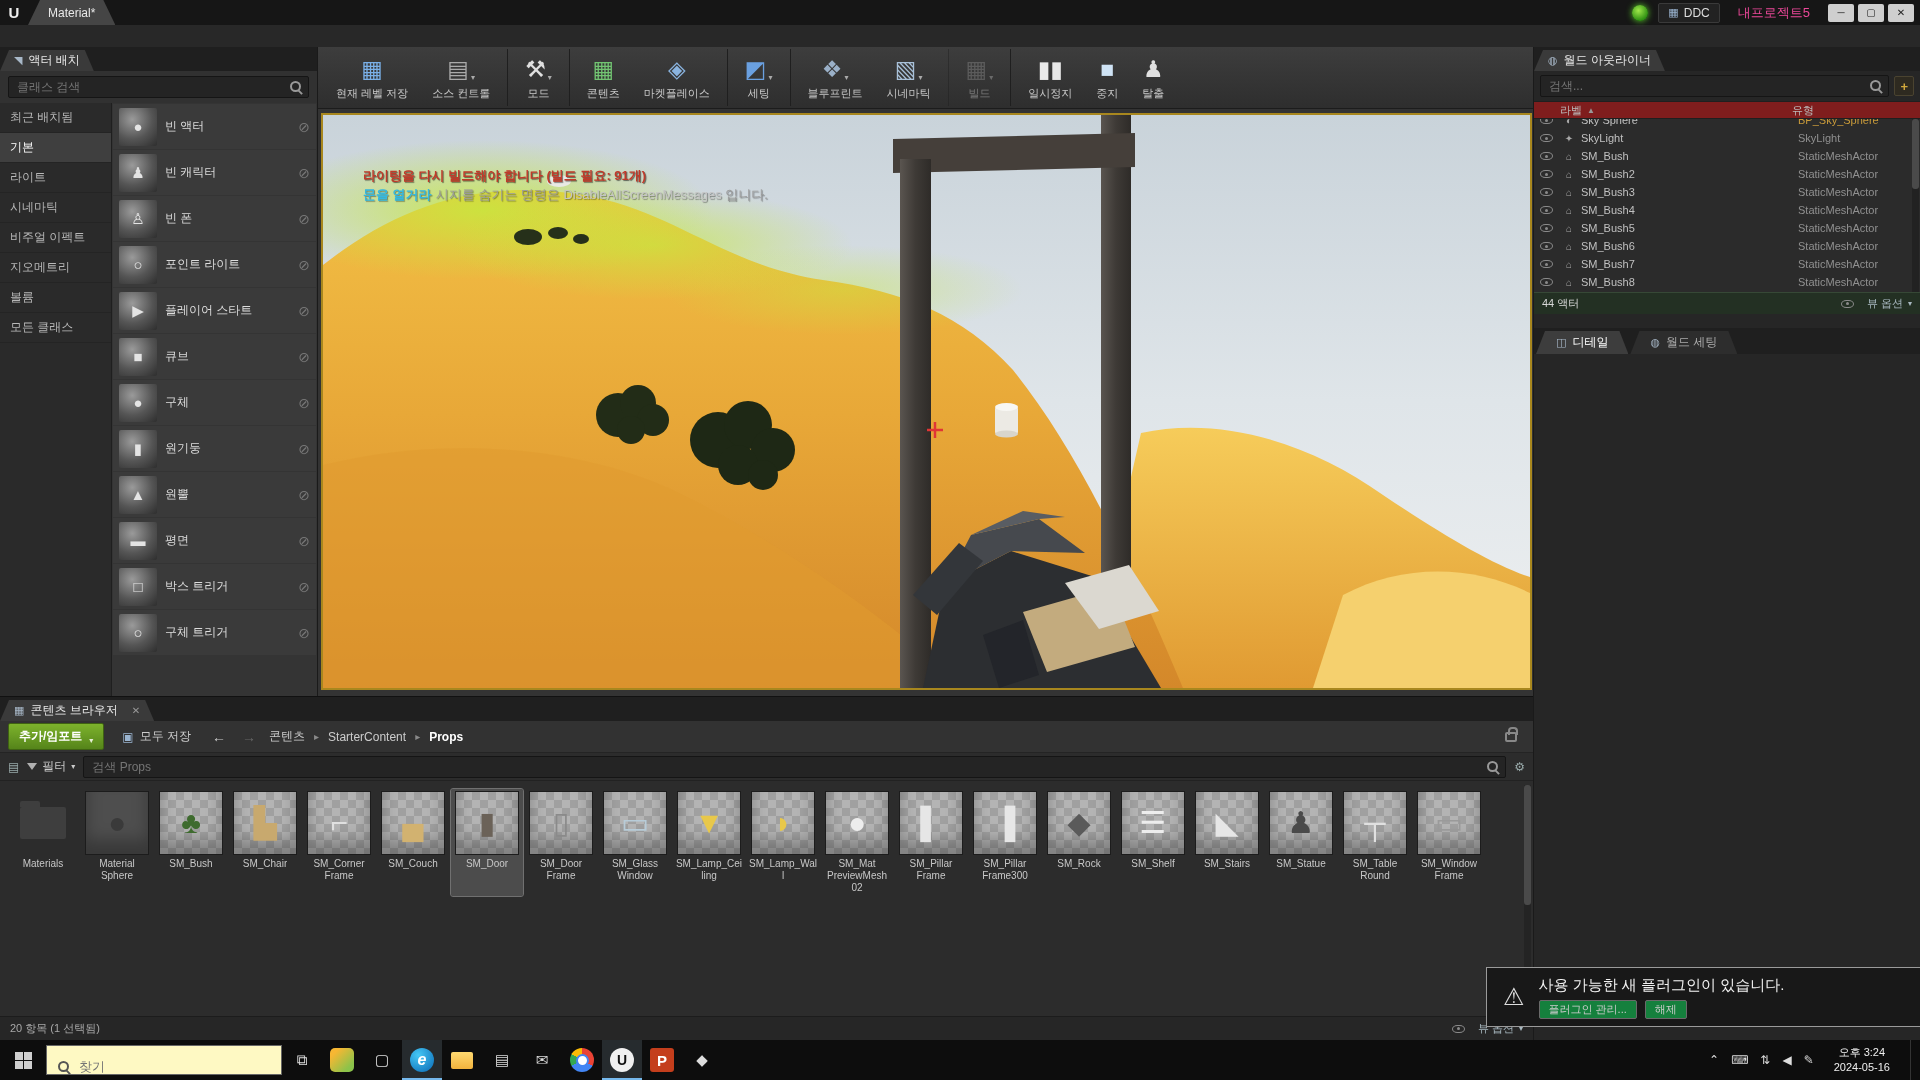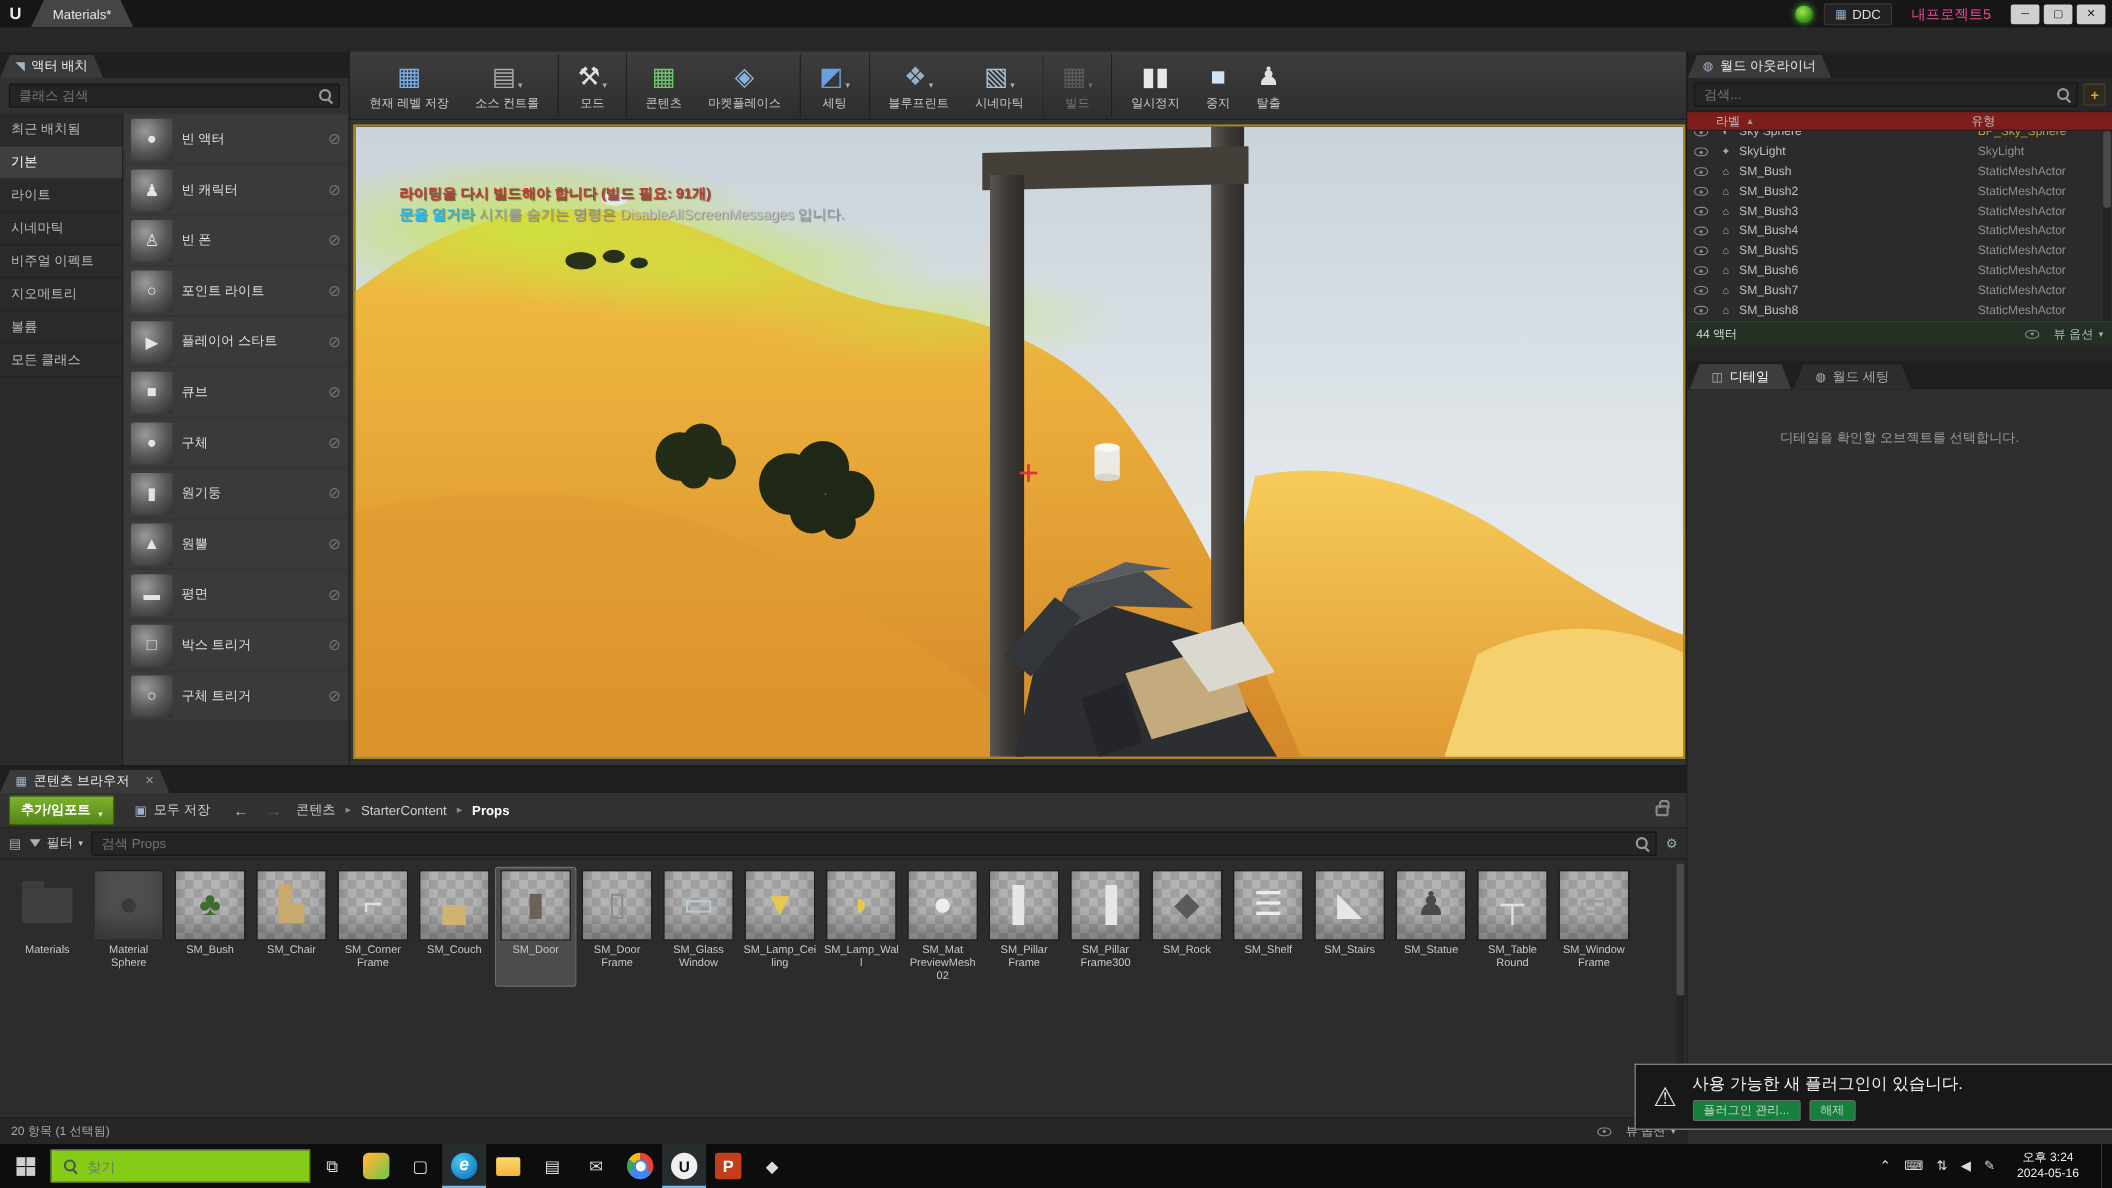--- a/index.html
+++ b/index.html
@@ -131,21 +131,21 @@
 .aname{margin-top:3px;font-size:10px;color:#c8c8c8;text-align:center;line-height:1.2;height:36px;overflow:hidden;word-break:break-word}
 .cb-scrollbar{position:absolute;right:2px;top:4px;width:7px;height:95%;background:#242424}
 .cb-scrollthumb{position:absolute;top:0;width:7px;height:120px;background:#4a4a4a;border-radius:3px}
 .cb-status{height:24px;background:#262626;border-top:1px solid #1c1c1c;display:flex;align-items:center;padding:0 10px;font-size:11px;color:#a8a8a8;flex-shrink:0}
 
 
 .taskbar{position:absolute;left:0;top:1040px;width:1920px;height:40px;background:#0d0d0d;display:flex;align-items:center;z-index:60}
 .start-btn{width:46px;height:40px;display:flex;align-items:center;justify-content:center}
 .winlogo{display:grid;grid-template-columns:8px 8px;grid-template-rows:8px 8px;gap:1px}
 .winlogo span{background:#cfcfcf}
-.tb-search{width:236px;height:30px;background:#84cc16;border:1px solid #666;display:flex;align-items:center;gap:8px;padding:0 10px}
+.tb-search{width:236px;height:30px;background:#fef9c3;border:1px solid #666;display:flex;align-items:flex-end;gap:8px;padding:0 10px}
 .tb-search .dmag{position:relative;width:14px;height:14px;flex-shrink:0}
 .tb-search .dmag::before{content:"";position:absolute;left:1px;top:1px;width:7px;height:7px;border:2px solid #555;border-radius:50%}
 .tb-search .dmag::after{content:"";position:absolute;right:0;bottom:1px;width:6px;height:2px;background:#555;transform:rotate(45deg)}
 .tb-search input{border:none;background:transparent;font-size:13px;color:#333;width:100%;outline:none}
 .apps{display:flex;align-items:center}
 .app{width:40px;height:40px;display:flex;align-items:center;justify-content:center}
 .app.active{background:#262b2e;box-shadow:inset 0 -2px 0 #76b9ed}
 .ai{width:24px;height:24px;display:flex;align-items:center;justify-content:center;font-size:15px;color:#ddd}
 .app.taco .ai{background:linear-gradient(135deg,#f7b733 20%,#8bc34a 80%);border-radius:5px}
 .app.edge .ai{background:radial-gradient(circle at 35% 30%,#45c8f5,#0a68b4);border-radius:50%;color:#fff;font-weight:bold;font-style:italic;font-size:16px}
@@ -159,21 +159,21 @@
 .clock{display:flex;flex-direction:column;align-items:center;justify-content:center;color:#eee;font-size:11px;line-height:1.35;padding:0 8px;text-align:center}
 .show-desktop{width:6px;height:100%;border-left:1px solid #333}
 </style>
 </head>
 <body>
 
 <div class="screen">
 
   <div class="titlebar">
     <div class="ue-logo">U</div>
-    <div class="ue-tab">Materials*</div>
+    <div class="ue-tab">Material*</div>
     <div class="tb-right">
       <span class="status-dot"></span>
       <span class="ddc-btn">
           <span class="ddc-grid">▦</span>
           <span>DDC</span>
         </span>
       <span class="proj-name">내프로젝트5</span>
       <span class="win-btns">
         <span class="win-btn">─</span>
         <span class="win-btn">▢</span>
@@ -601,23 +601,20 @@
         <div class="dtab active">
           <span class="dtab-icon tab-icon">◫</span>
           <span>디테일</span>
         </div>
 
         <div class="dtab">
           <span class="dtab-icon tab-icon">◍</span>
           <span>월드 세팅</span>
         </div>
       </div>
-    <div class="details-body">
-      <span>디테일을 확인할 오브젝트를 선택합니다.</span>
-    </div>
   </div>
 
   <div class="toast">
     <span class="toast-icon">⚠</span>
     <span class="toast-body">
       <span class="toast-msg">사용 가능한 새 플러그인이 있습니다.</span>
       <span class="toast-btns">
         <span class="toast-btn">플러그인 관리...</span>
         <span class="toast-btn">해제</span>
       </span>

